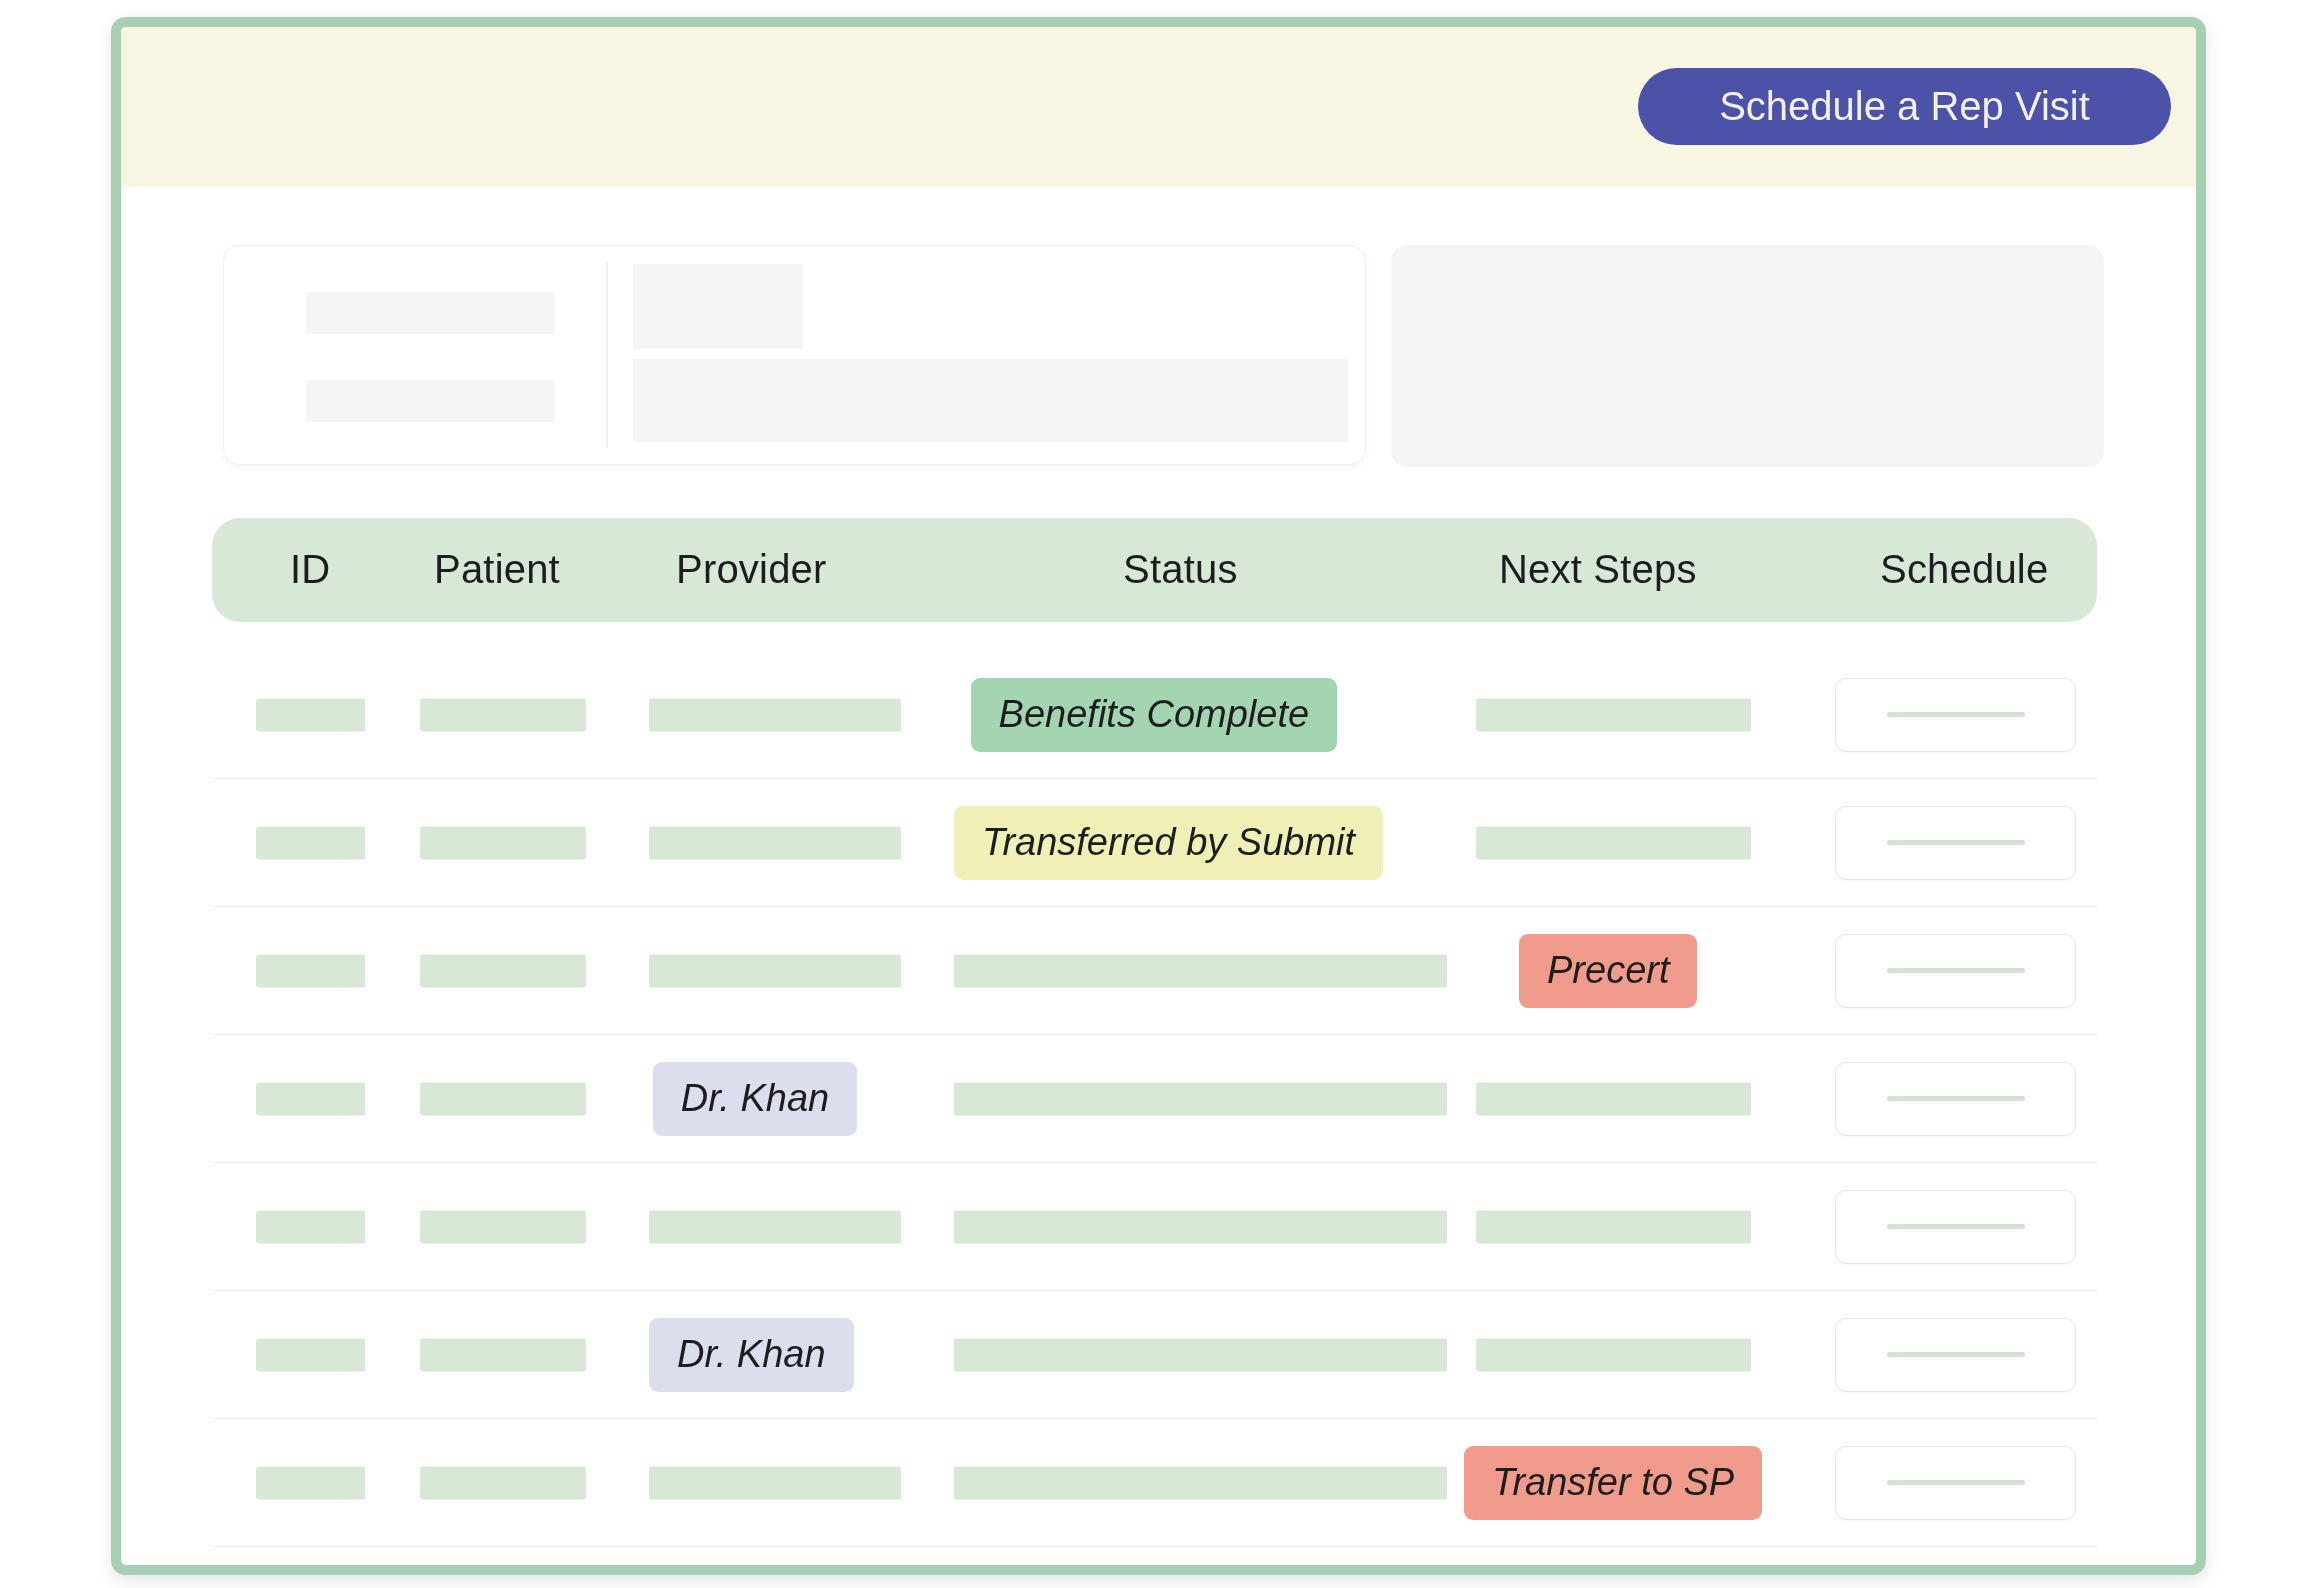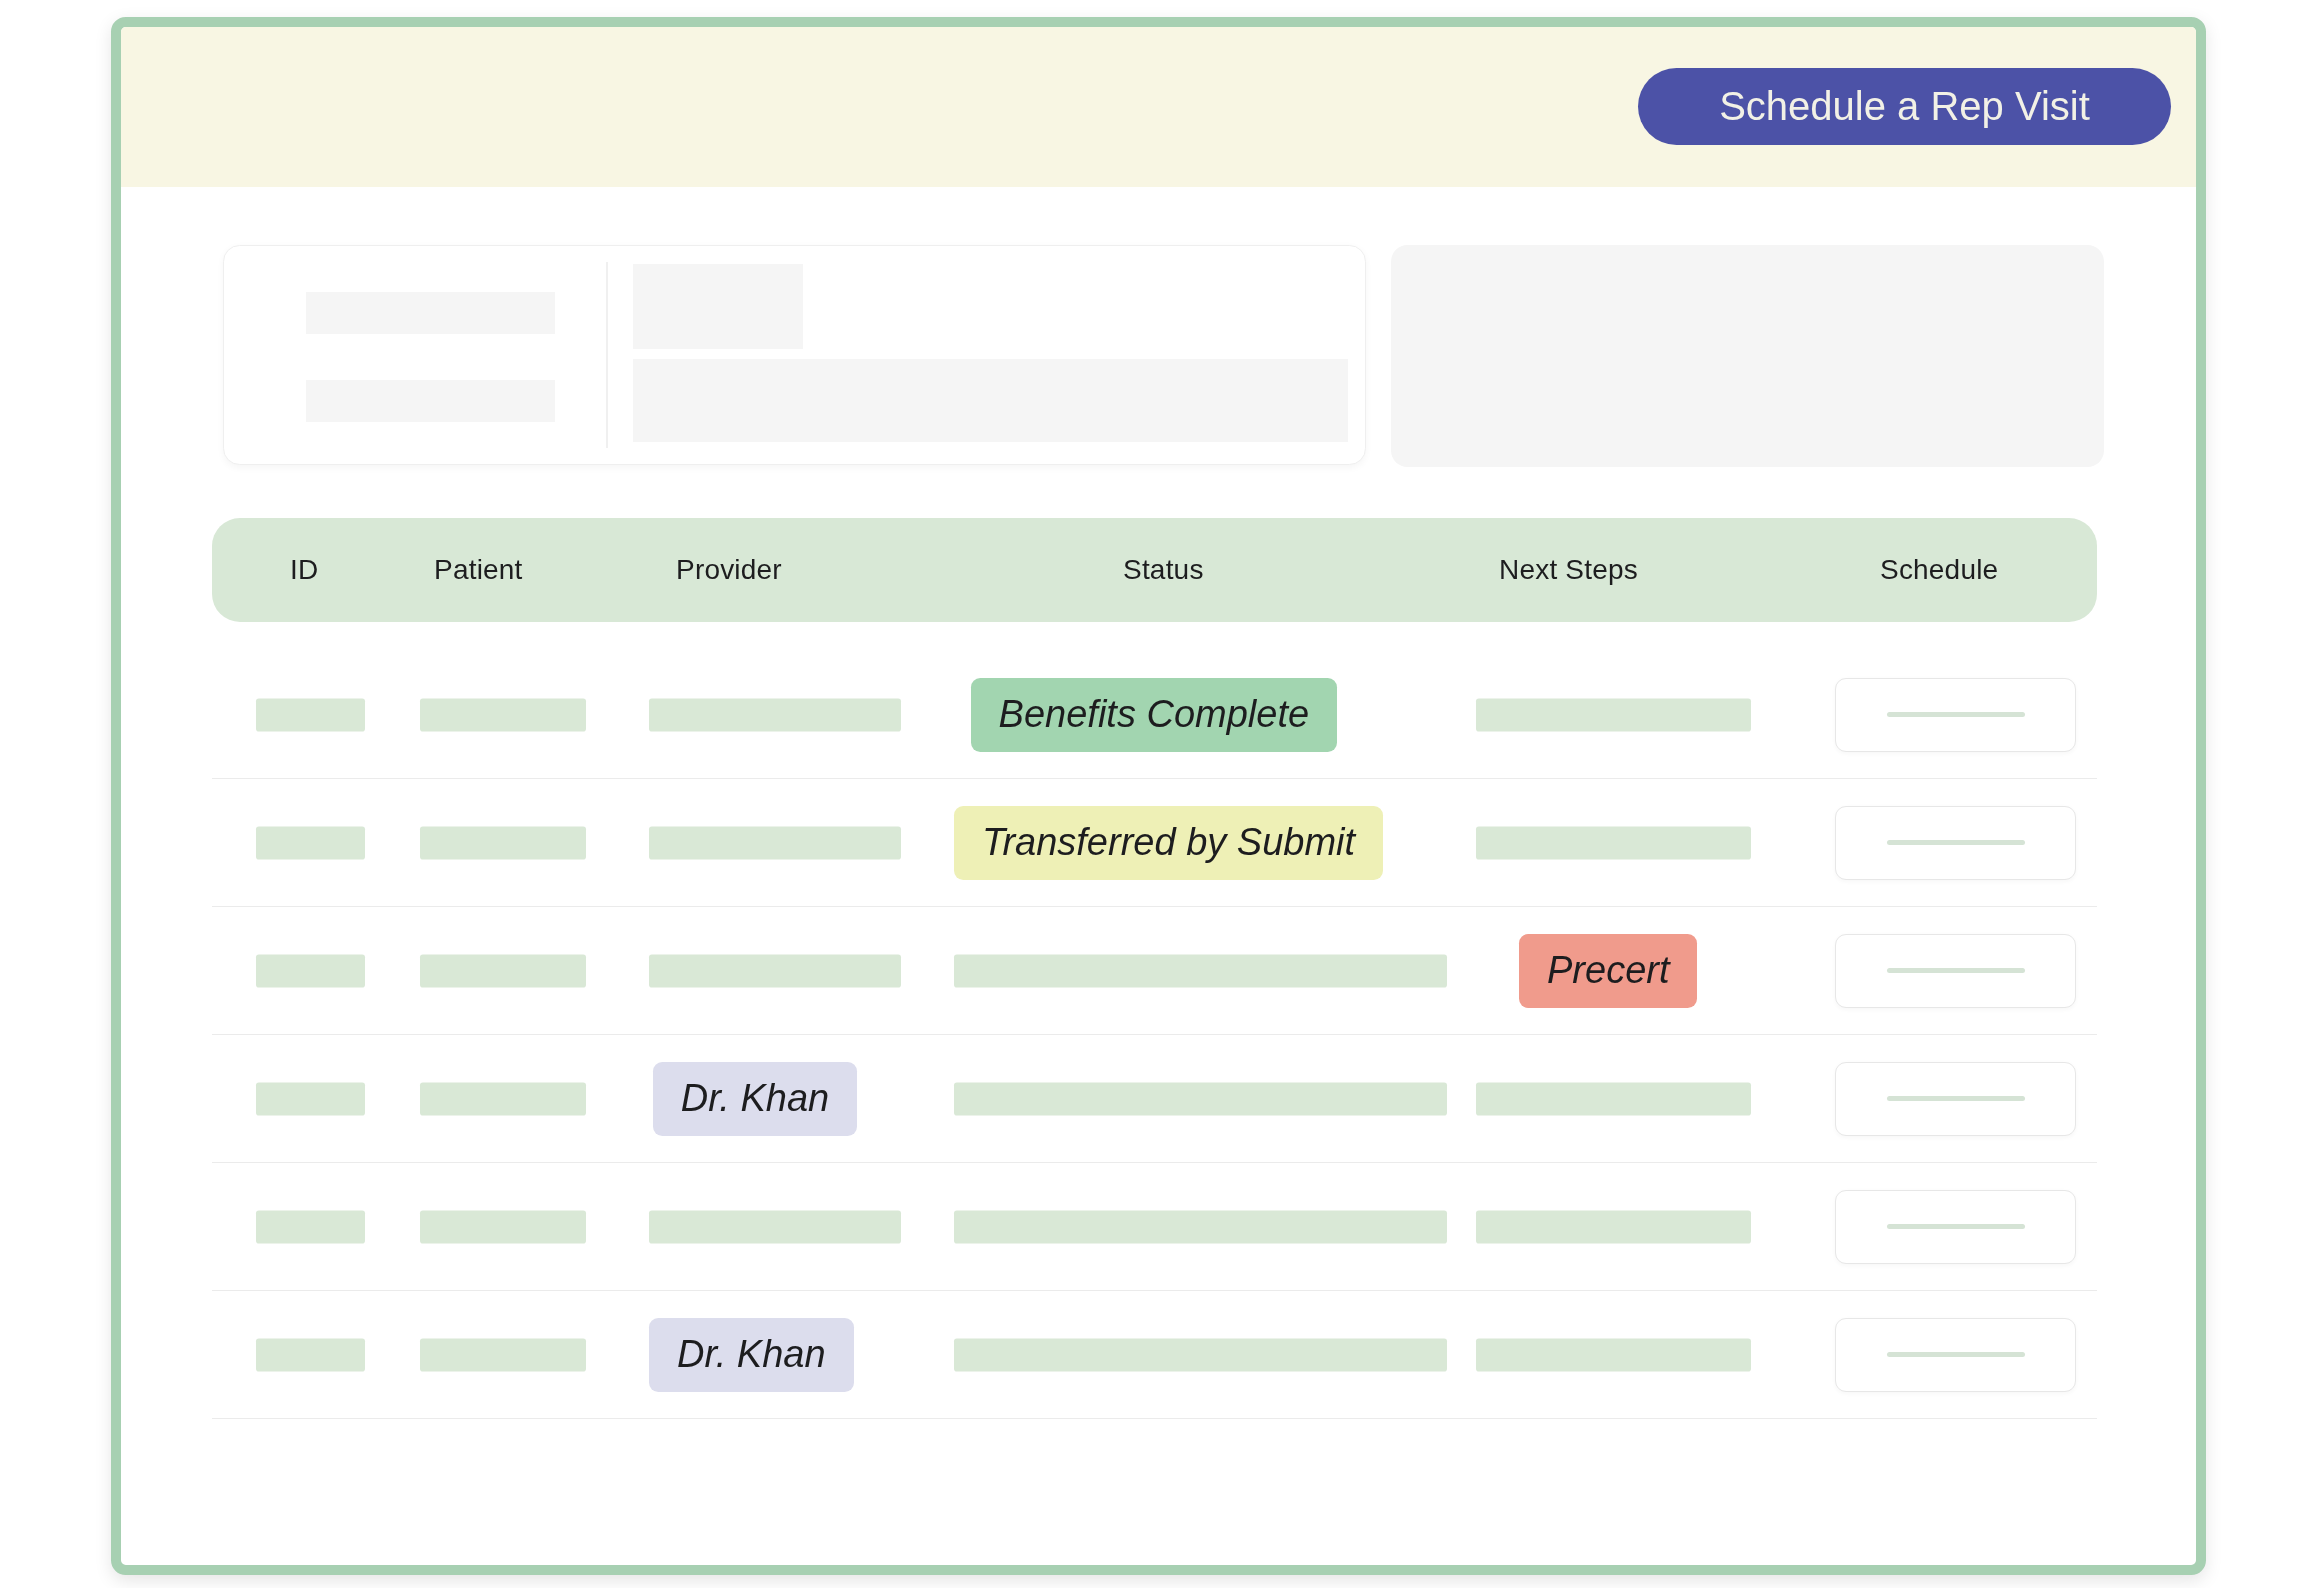--- a/index.html
+++ b/index.html
@@ -62,21 +62,21 @@
     position:absolute;left:1270px;top:218px;width:713px;height:222px;
     background:var(--card-gray);border-radius:16.6px;
   }
   
   .case-table{position:absolute;left:91px;top:491px;width:1885px;}
   .table-header{
     position:relative;height:104px;background:var(--header-bg);border-radius:28px;
   }
   .th{
     position:absolute;top:0;height:104px;display:flex;align-items:center;
-    font-size:28px;font-weight:500;letter-spacing:0.2px;
+    font-size:40px;font-weight:500;letter-spacing:0.2px;
   }
   .th-id{left:78px;}
   .th-patient{left:222px;}
   .th-provider{left:464px;}
   .th-status{left:911px;}
   .th-next{left:1287px;}
   .th-actions{left:1668px;}
   .table-body{padding-top:29.5px;}
   .row{position:relative;height:128px;border-bottom:1.8px solid var(--divider);}
   .cell{position:absolute;top:50%;transform:translateY(-50%);}
@@ -251,17 +251,37 @@
           </div>
           <div class="cell cell-next">
             <div class="bar"></div>
           </div>
           <div class="cell cell-actions">
             <button class="action-btn">
               <span class="btn-line"></span>
             </button>
           </div>
         </div>
+        <div class="row" data-row="6">
+          <div class="cell cell-id">
+            <div class="bar"></div>
+          </div>
+          <div class="cell cell-patient">
+            <div class="bar"></div>
+          </div>
+          <div class="cell cell-provider">
+            <div class="bar"></div>
+          </div>
+          <div class="cell cell-status">
+            <div class="bar"></div>
+          </div>
+          <div class="cell cell-next"><span class="chip chip-red">Transfer to SP</span></div>
+          <div class="cell cell-actions">
+            <button class="action-btn">
+              <span class="btn-line"></span>
+            </button>
+          </div>
+        </div>
       </div>
   </div>
 
 </div>
 
 
 </body></html>

